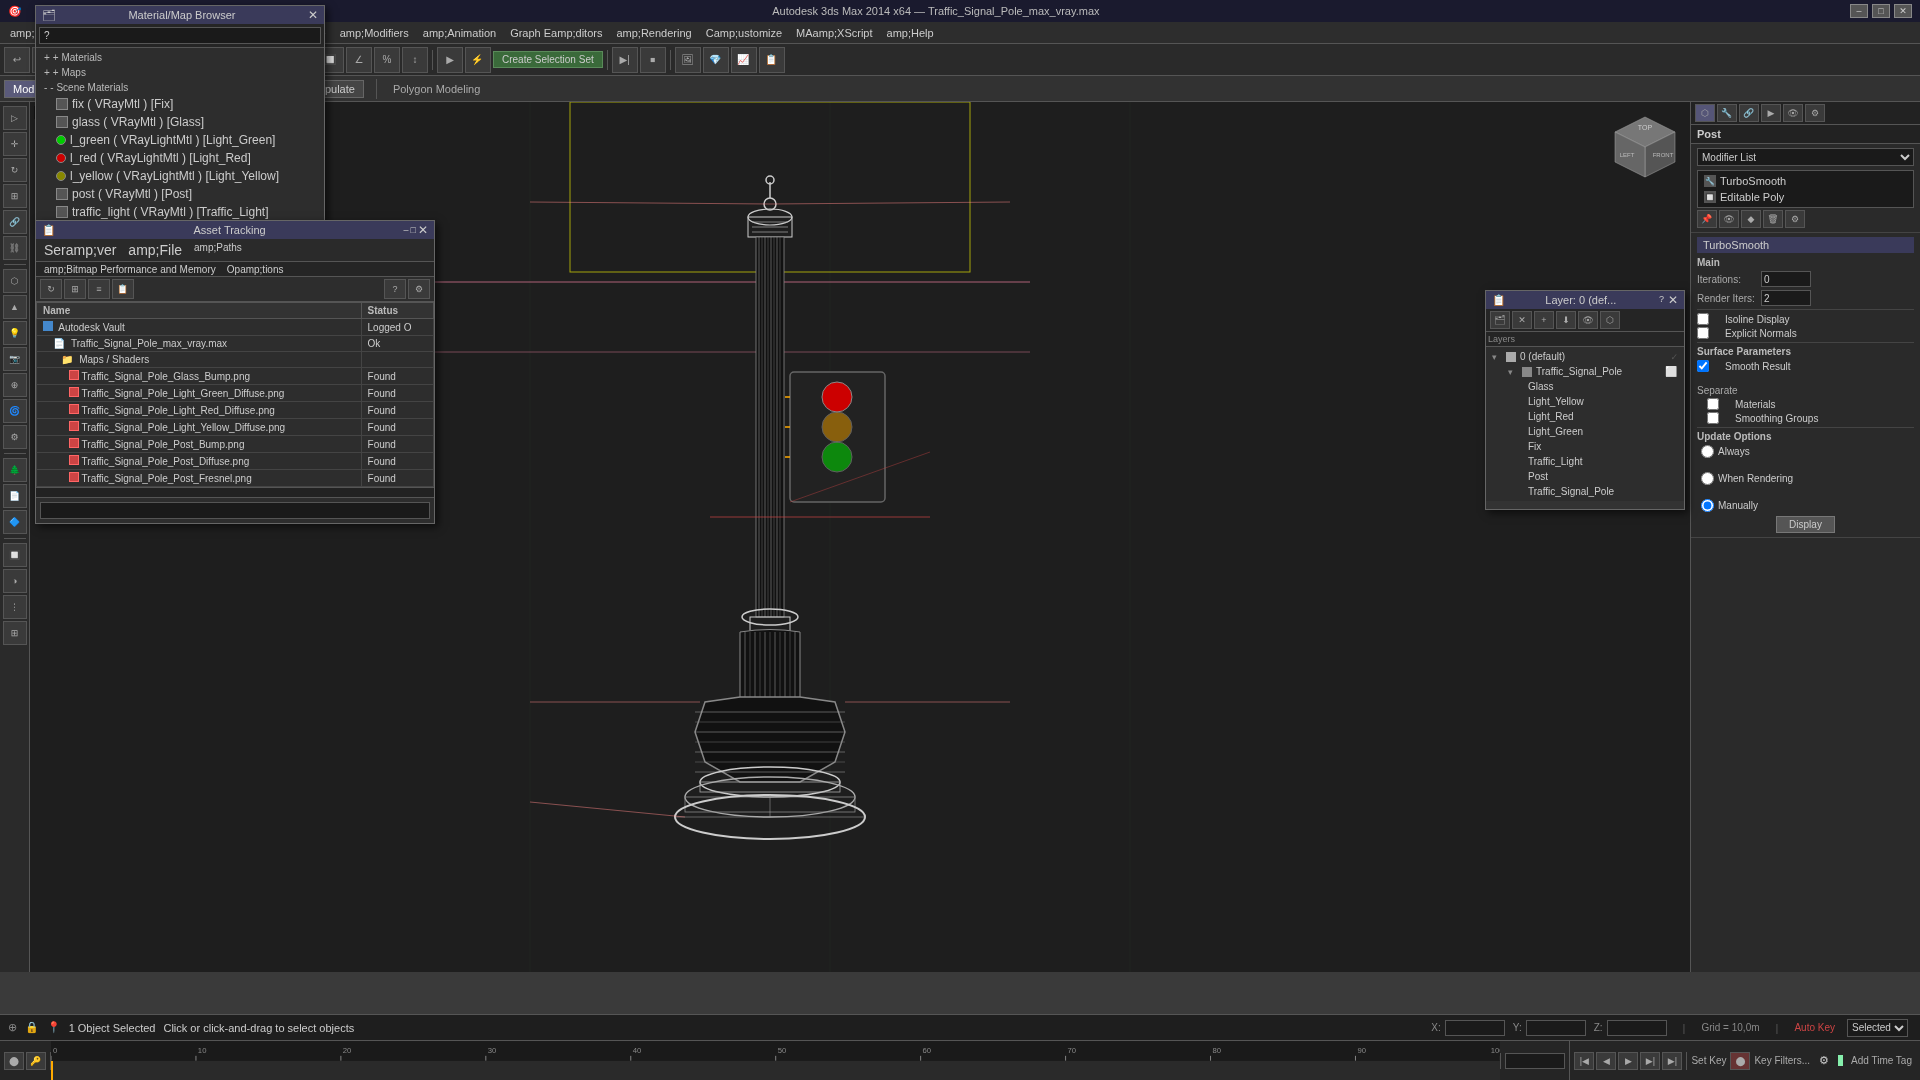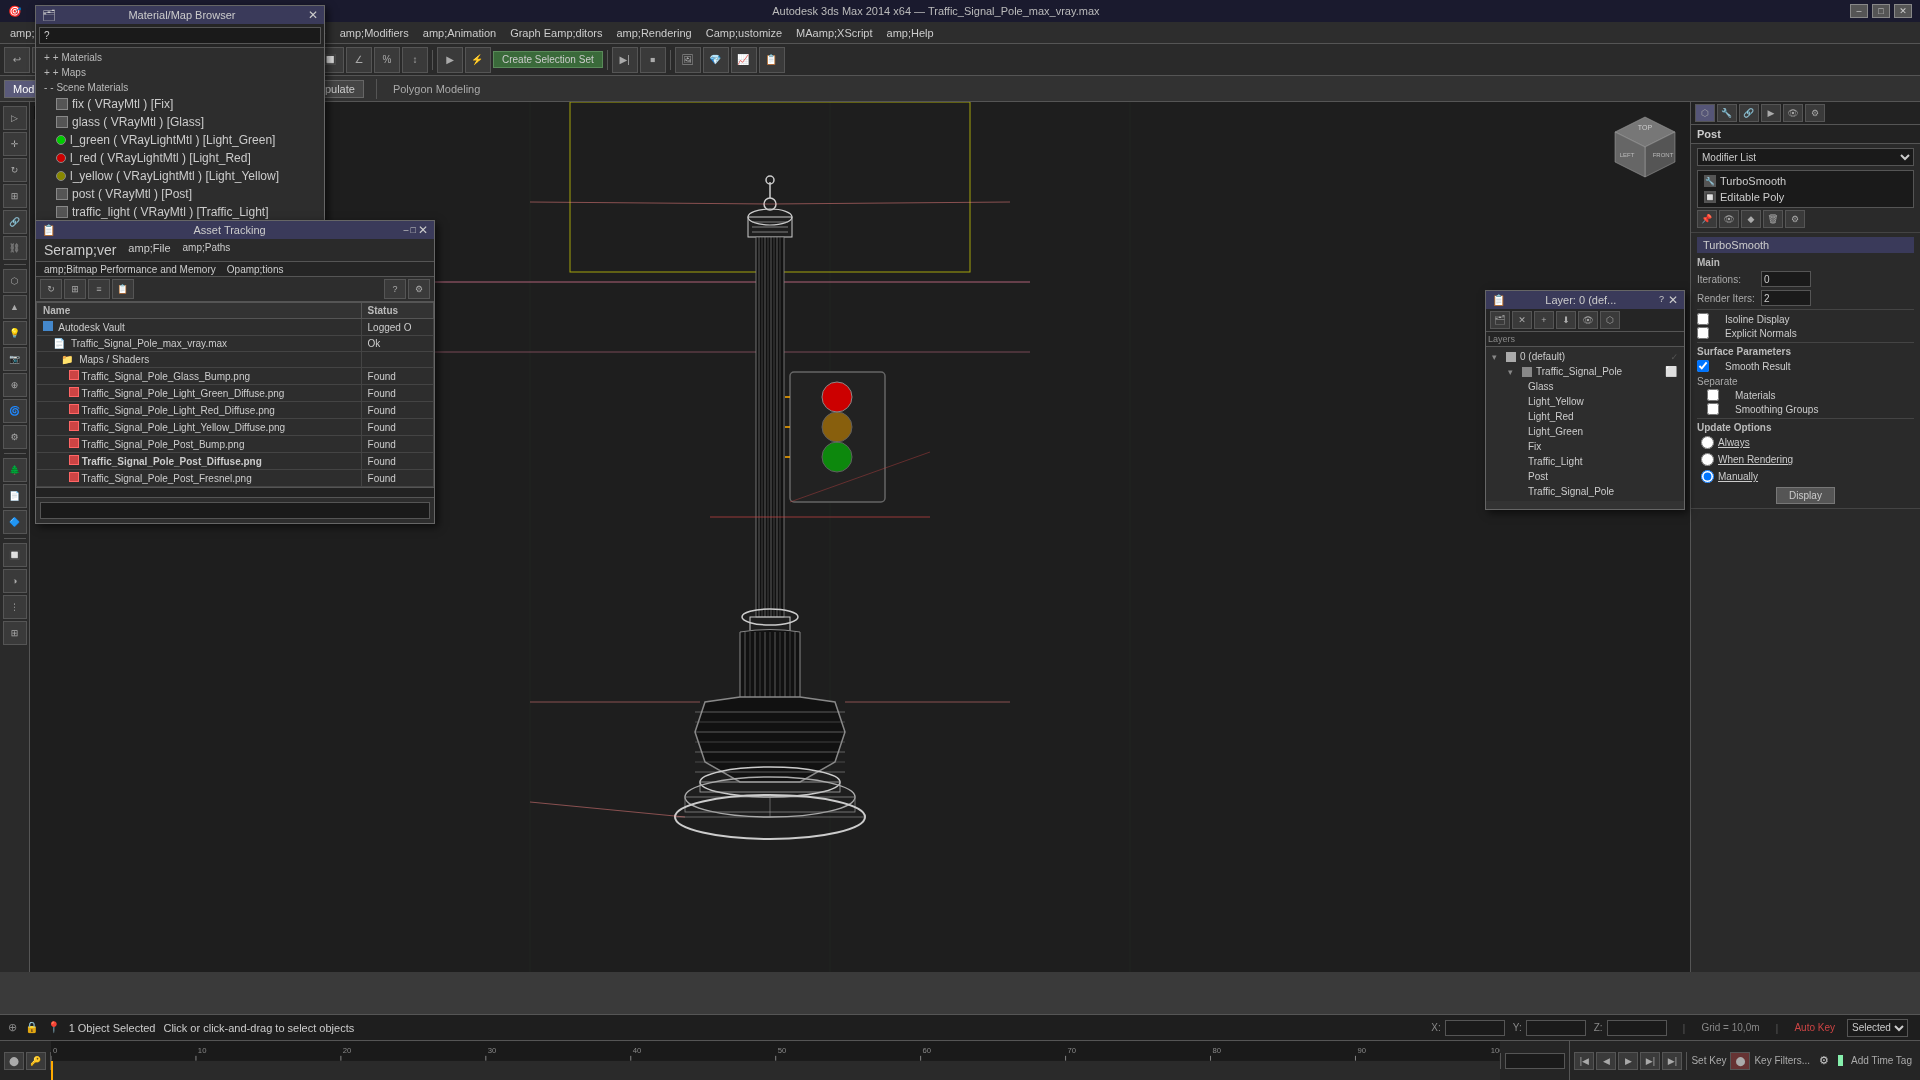--- a/index.html
+++ b/index.html
@@ -526,21 +526,21 @@
       font-size: 11px;
       margin-bottom: 4px;
     }
     .separator { height: 1px; background: #444; margin: 3px 0; }
     .section-header {
       color: #bbb;
       font-size: 10px;
       font-weight: bold;
       margin-bottom: 3px;
     }
-    .radio-group { display: flex; flex-direction: column; gap: 4px; padding-left: 4px; text-decoration: underline; }
+    .radio-group { display: flex; flex-direction: column; gap: 14px; padding-left: 4px; }
     .radio-label {
       display: flex; align-items: center; gap: 4px;
       font-size: 10px; color: #ccc; cursor: pointer;
     }
 
     
     .fps-label { color: #888; font-size: 10px; }
 
     
     ::-webkit-scrollbar { width: 8px; height: 8px; }
@@ -831,21 +831,21 @@
       <label class="checkbox-label" style="margin-top:2px;">
         <input type="checkbox" style="">
         <span>Explicit Normals</span>
       </label>
       <div class="separator"></div>
       <div class="section-header">Surface Parameters</div>
       <label class="checkbox-label">
         <input type="checkbox" checked="" style="">
         <span>Smooth Result</span>
       </label>
-      <div style="margin-top:3px;">
+      <div style="margin-top:12px;">
         <span class="panel-label">Separate</span>
         <div style="padding-left:10px;margin-top:2px;">
           <label class="checkbox-label">
             <input type="checkbox" style="">
             <span>Materials</span>
           </label>
           <label class="checkbox-label" style="margin-top:2px;">
             <input type="checkbox" style="">
             <span>Smoothing Groups</span>
           </label>
@@ -933,21 +933,21 @@
     <span>📋</span>
     <span>Asset Tracking</span>
     <div style="display:flex;gap:2px;">
       <button class="panel-close" style="font-size:9px;">–</button>
       <button class="panel-close" style="font-size:9px;">□</button>
       <button class="panel-close">✕</button>
     </div>
   </div>
   <div class="asset-menubar">
     <span class="menu-item" style="font-size:14px;padding:1px 4px;">Seramp;ver</span>
-    <span class="menu-item" style="font-size:11px;padding:1px 4px;">amp;File</span>
+    <span class="menu-item" style="font-size:14px;padding:1px 4px;">amp;File</span>
     <span class="menu-item" style="font-size:10px;padding:1px 4px;">amp;Paths</span>
   </div>
   <div style="padding:1px 4px;background:#252525;border-bottom:1px solid #555;">
     <span class="menu-item" style="font-size:10px;padding:1px 4px;">amp;Bitmap Performance and Memory</span>
     <span class="menu-item" style="font-size:10px;padding:1px 4px;">Opamp;tions</span>
   </div>
   <div class="asset-toolbar">
     <div class="asset-btn">↻</div>
     <div class="asset-btn">⊞</div>
     <div class="asset-btn">≡</div>
@@ -1015,21 +1015,21 @@
           <td class="status-found">Found</td>
         </tr>
         <tr>
           <td style="padding-left:32px;">
             <span class="asset-icon-red"></span>
             Traffic_Signal_Pole_Post_Bump.png
           </td>
           <td class="status-found">Found</td>
         </tr>
         <tr>
-          <td style="padding-left:32px;font-weight:bold;">
+          <td style="padding-left:32px;">
             <span class="asset-icon-red"></span>
             Traffic_Signal_Pole_Post_Diffuse.png
           </td>
           <td class="status-found">Found</td>
         </tr>
         <tr>
           <td style="padding-left:32px;">
             <span class="asset-icon-red"></span>
             Traffic_Signal_Pole_Post_Fresnel.png
           </td>

